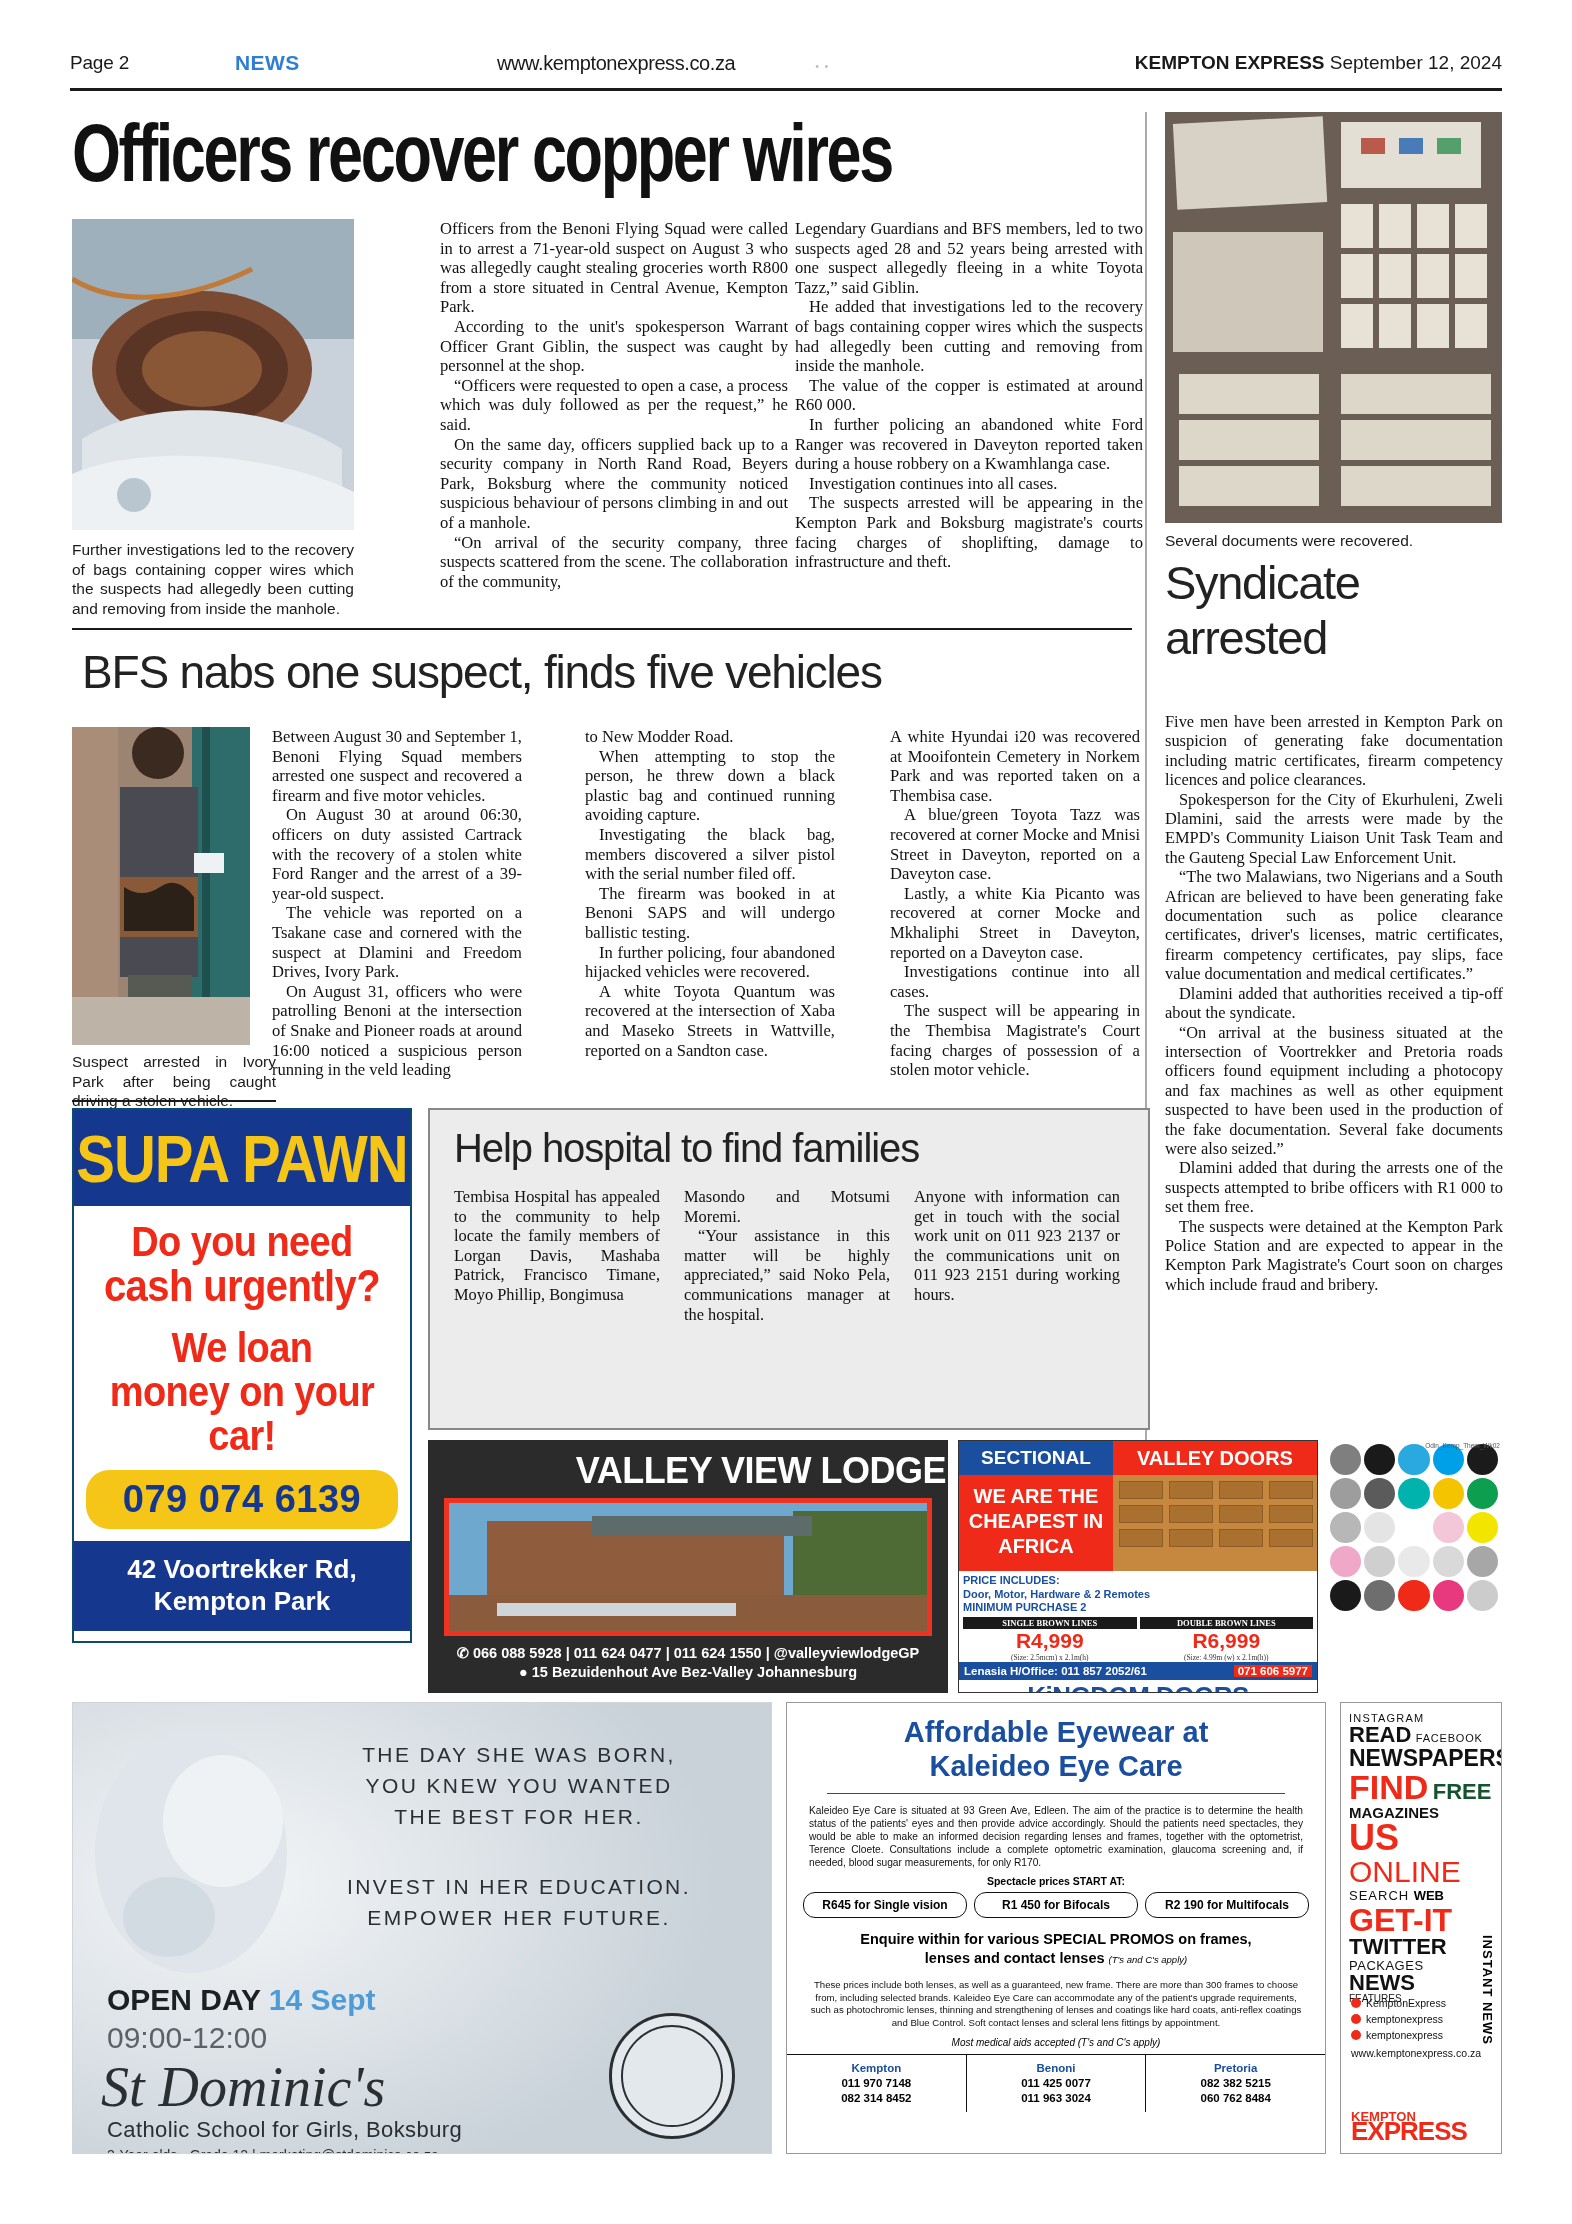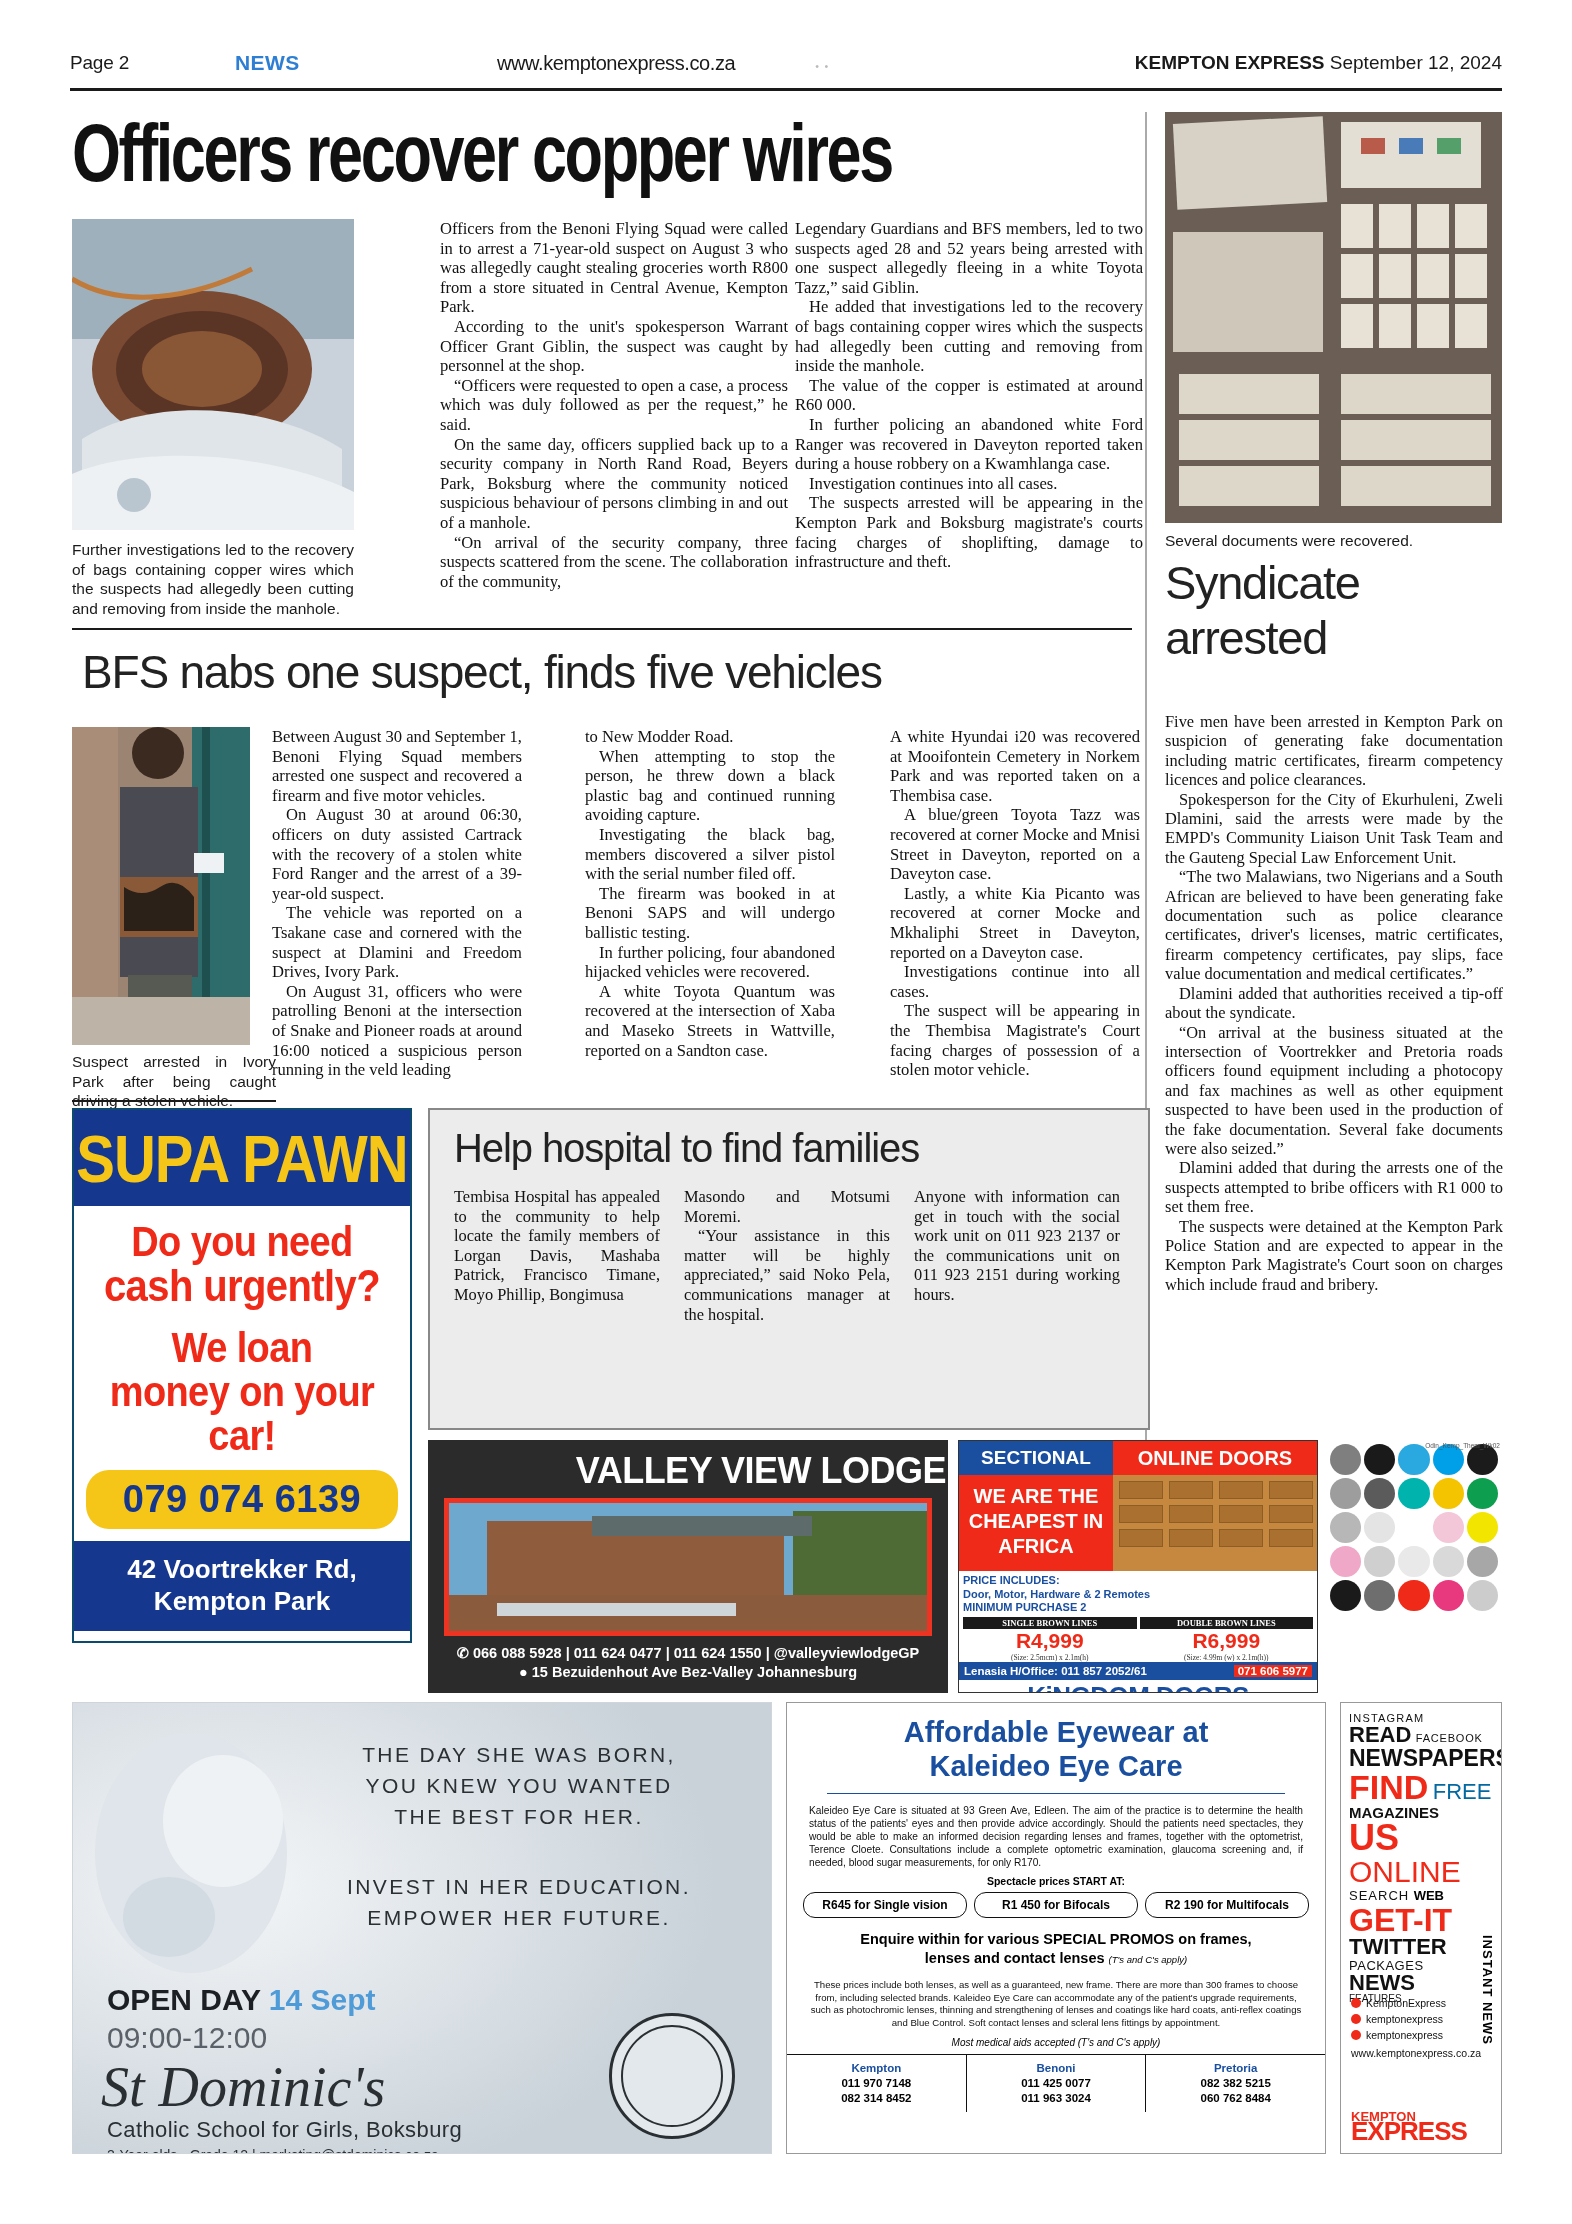--- a/index.html
+++ b/index.html
@@ -241,21 +241,21 @@
   .kal-br .nm { color:#1a4fa0; }
 
   
   .findus { left:1340px; top:1702px; width:162px; height:452px; background:#fff; border:1px solid #999; padding:10px 8px; }
   .fu-line { font-family:"Liberation Sans",sans-serif; line-height:1.02; }
   .fu-ig   { font-size:11px; letter-spacing:1.2px; color:#111; }
   .fu-read { font-size:22px; font-weight:bold; color:#111; display:inline; }
   .fu-fb   { font-size:11px; letter-spacing:0.8px; color:#111; display:inline; }
   .fu-news { font-size:23px; font-weight:bold; color:#111; }
   .fu-find { font-size:34px; font-weight:bold; color:#ef2a18; }
-  .fu-free { font-size:22px; font-weight:normal; color:#0369a1; }
+  .fu-free { font-size:22px; font-weight:bold; color:#14532d; }
   .fu-mag  { font-size:15px; font-weight:bold; color:#111; }
   .fu-us   { font-size:36px; font-weight:bold; color:#ef2a18; }
   .fu-online{ font-size:30px; font-weight:normal; color:#ef2a18; }
   .fu-search{ font-size:13px; letter-spacing:1px; color:#111; }
   .fu-web  { font-size:13px; font-weight:bold; }
   .fu-get  { font-size:32px; font-weight:bold; color:#ef2a18; }
   .fu-tw   { font-size:22px; font-weight:bold; color:#111; }
   .fu-pack { font-size:13px; color:#111; letter-spacing:0.5px; }
   .fu-nw2  { font-size:22px; font-weight:bold; color:#111; }
   .fu-feat { font-size:10px; color:#111; }
@@ -467,21 +467,21 @@
       <div>
         <span>●</span>
         <span>15 Bezuidenhout Ave Bez-Valley Johannesburg</span>
       </div>
     </div>
   </div>
 
   <div class="ad kingdom">
     <div class="kd-top">
       <div class="kd-sec">SECTIONAL</div>
-      <div class="kd-gar">ONLINE DOORS</div>
+      <div class="kd-gar">VALLEY DOORS</div>
     </div>
     <div class="kd-mid">
       <div class="kd-left">WE ARE THE CHEAPEST IN AFRICA</div>
       <div class="kd-right">
         <div class="kd-panel" style="left:6px;top:6px;width:44px;height:18px"></div>
         <div class="kd-panel" style="left:56px;top:6px;width:44px;height:18px"></div>
         <div class="kd-panel" style="left:106px;top:6px;width:44px;height:18px"></div>
         <div class="kd-panel" style="left:156px;top:6px;width:44px;height:18px"></div>
         <div class="kd-panel" style="left:6px;top:30px;width:44px;height:18px"></div>
         <div class="kd-panel" style="left:56px;top:30px;width:44px;height:18px"></div>

